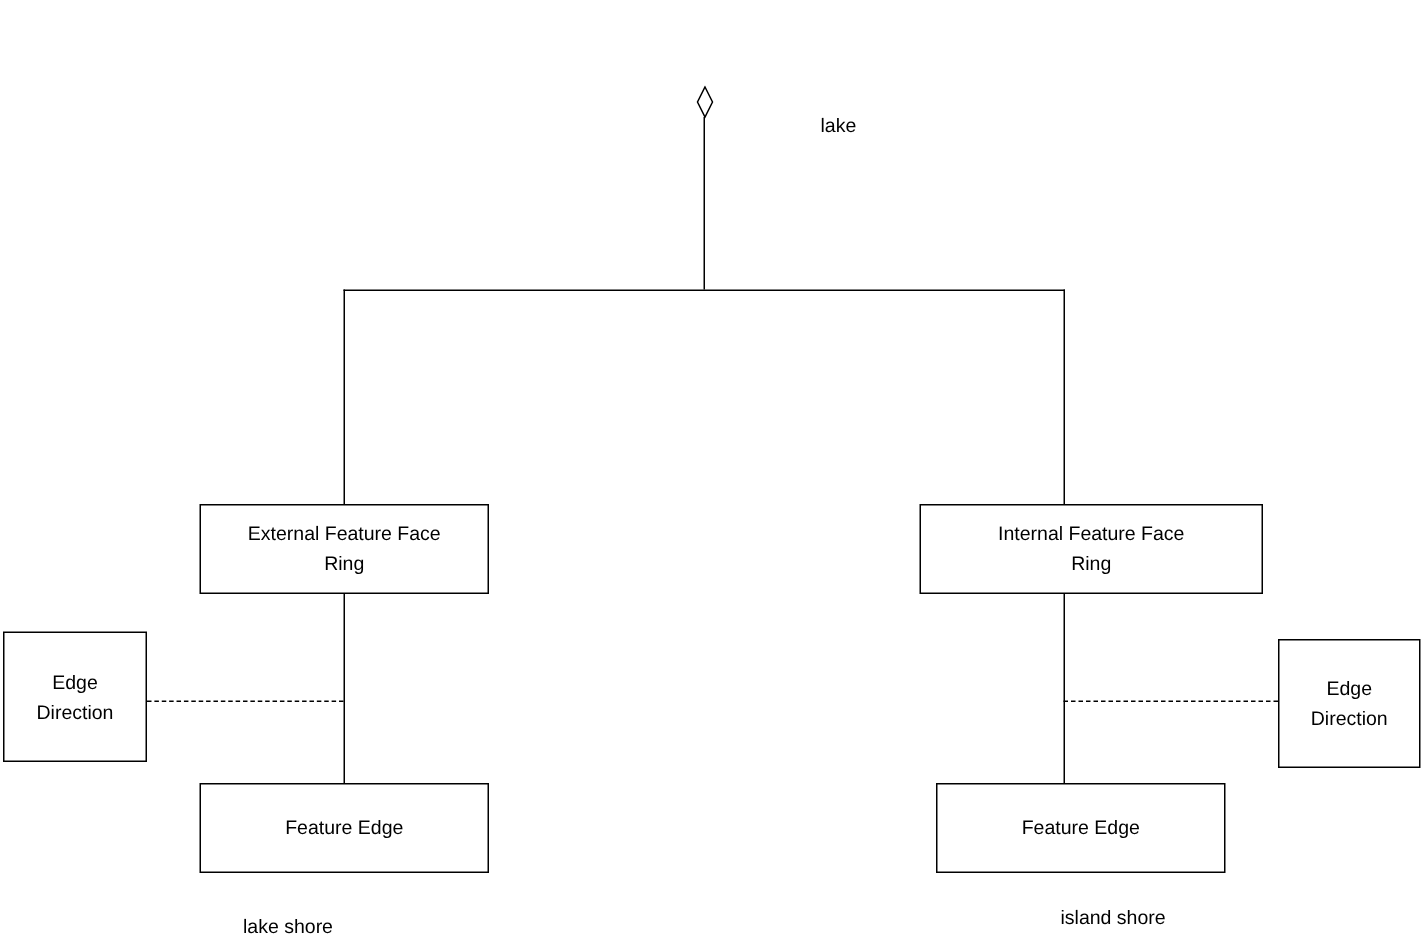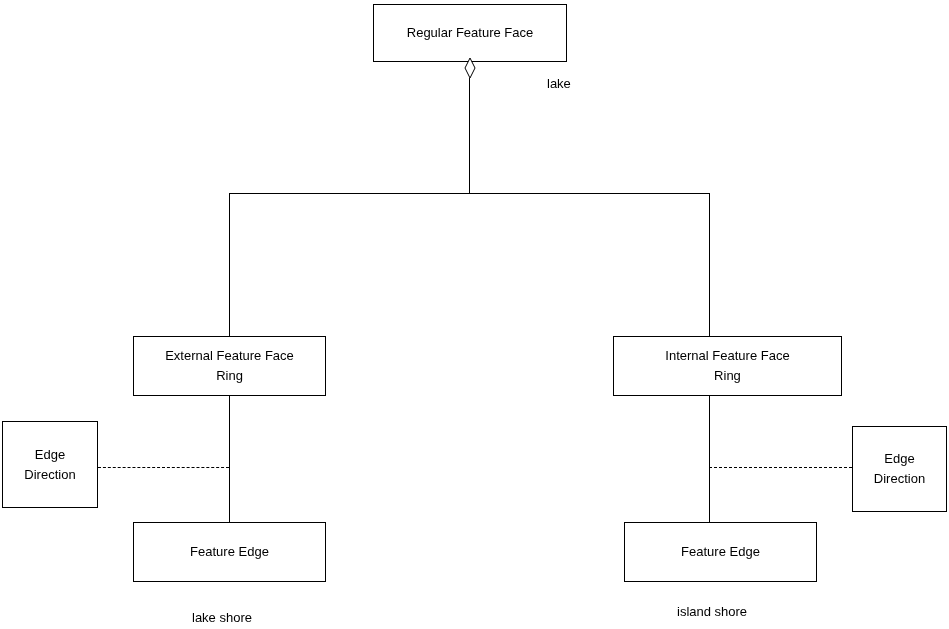--- a/index.html
+++ b/index.html
@@ -68,23 +68,20 @@
   <div class="line v" style="left:229px; top:396px; height:126px;"></div>
   <div class="line v" style="left:709px; top:396px; height:126px;"></div>
 
   <div class="dash" style="left:98px; top:467px; width:131px;"></div>
   <div class="dash" style="left:709px; top:467px; width:143px;"></div>
 
   <svg class="diamond" style="left:464px; top:57px;" width="12" height="22" viewBox="0 0 12 22">
     <polygon points="6,1 11,11 6,21 1,11" fill="#ffffff" stroke="#000000" stroke-width="1"></polygon>
   </svg>
 
-  <div class="node" style="left:373px; top:4px; width:194px; height:58px;">
-    <span>Regular Feature Face</span>
-  </div>
 
   <div class="node" style="left:133px; top:336px; width:193px; height:60px;">
     <span>External Feature Face
 Ring</span>
   </div>
 
   <div class="node" style="left:613px; top:336px; width:229px; height:60px;">
     <span>Internal Feature Face
 Ring</span>
   </div>
@@ -101,16 +98,16 @@
 
   <div class="node" style="left:133px; top:522px; width:193px; height:60px;">
     <span>Feature Edge</span>
   </div>
 
   <div class="node" style="left:624px; top:522px; width:193px; height:60px;">
     <span>Feature Edge</span>
   </div>
 
   <div class="free-label" style="left:511px; top:76px;margin-left:36px;">lake</div>
-  <div class="free-label" style="left:192px; top:610px;">lake shore</div>
-  <div class="free-label" style="left:677px; top:604px;">island shore</div>
+  <div class="free-label" style="left:162px; top:610px;">lake shore</div>
+  <div class="free-label" style="left:707px; top:604px;">island shore</div>
 
 </div>
 
 </body></html>

